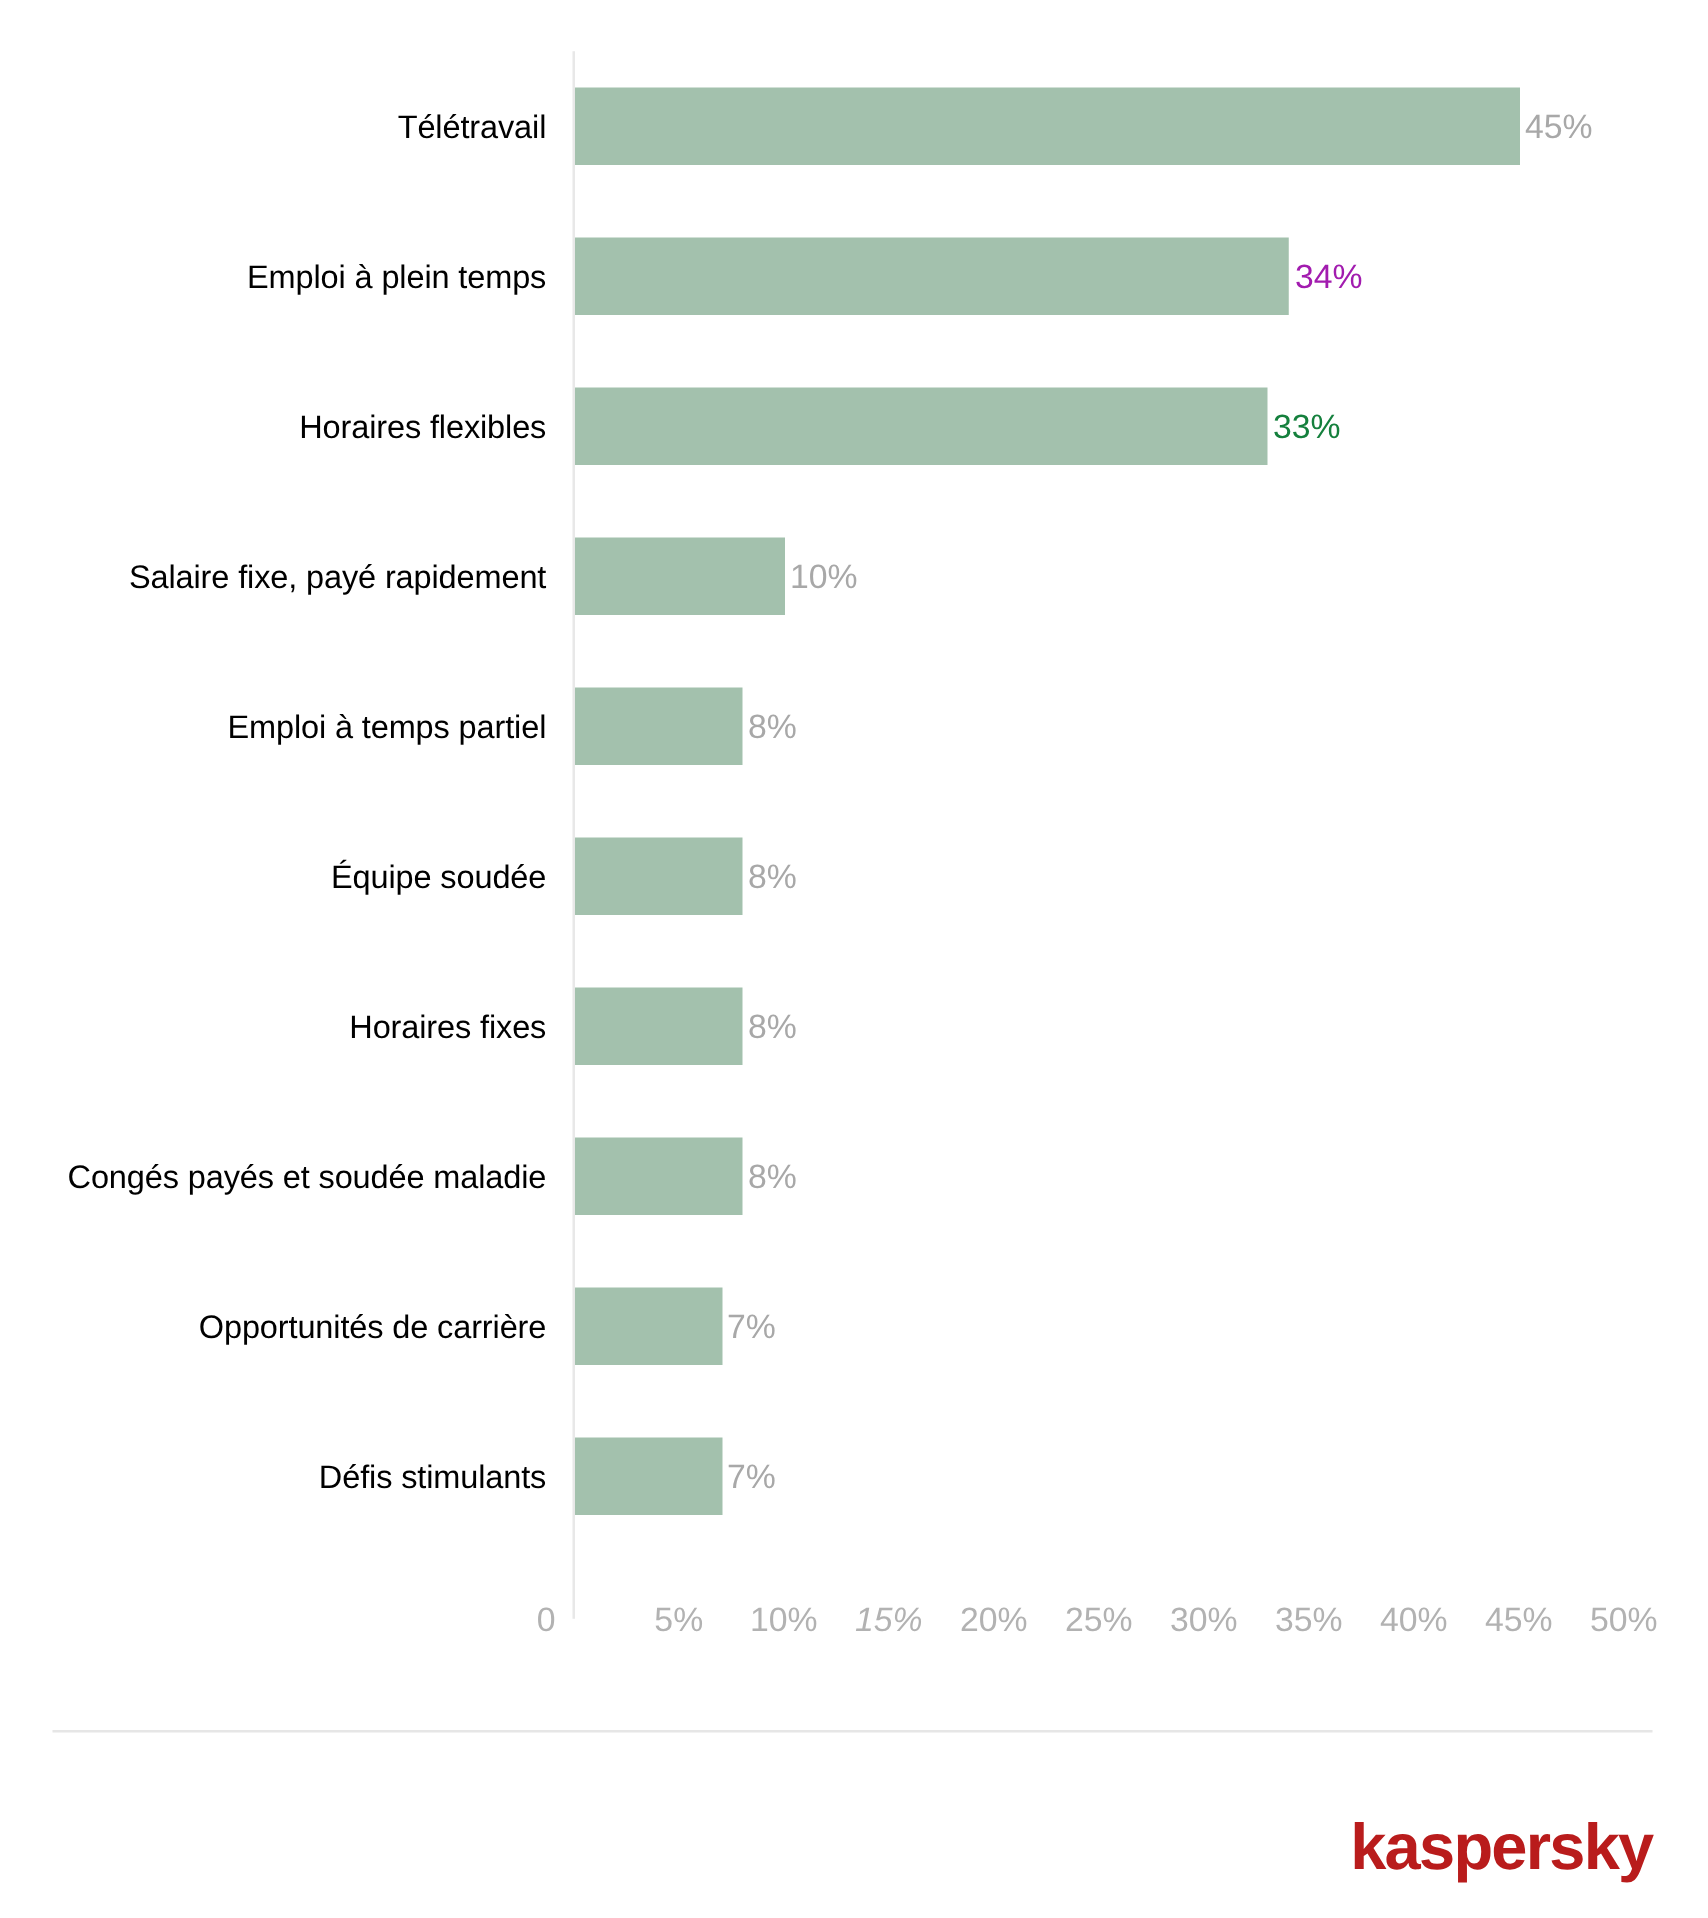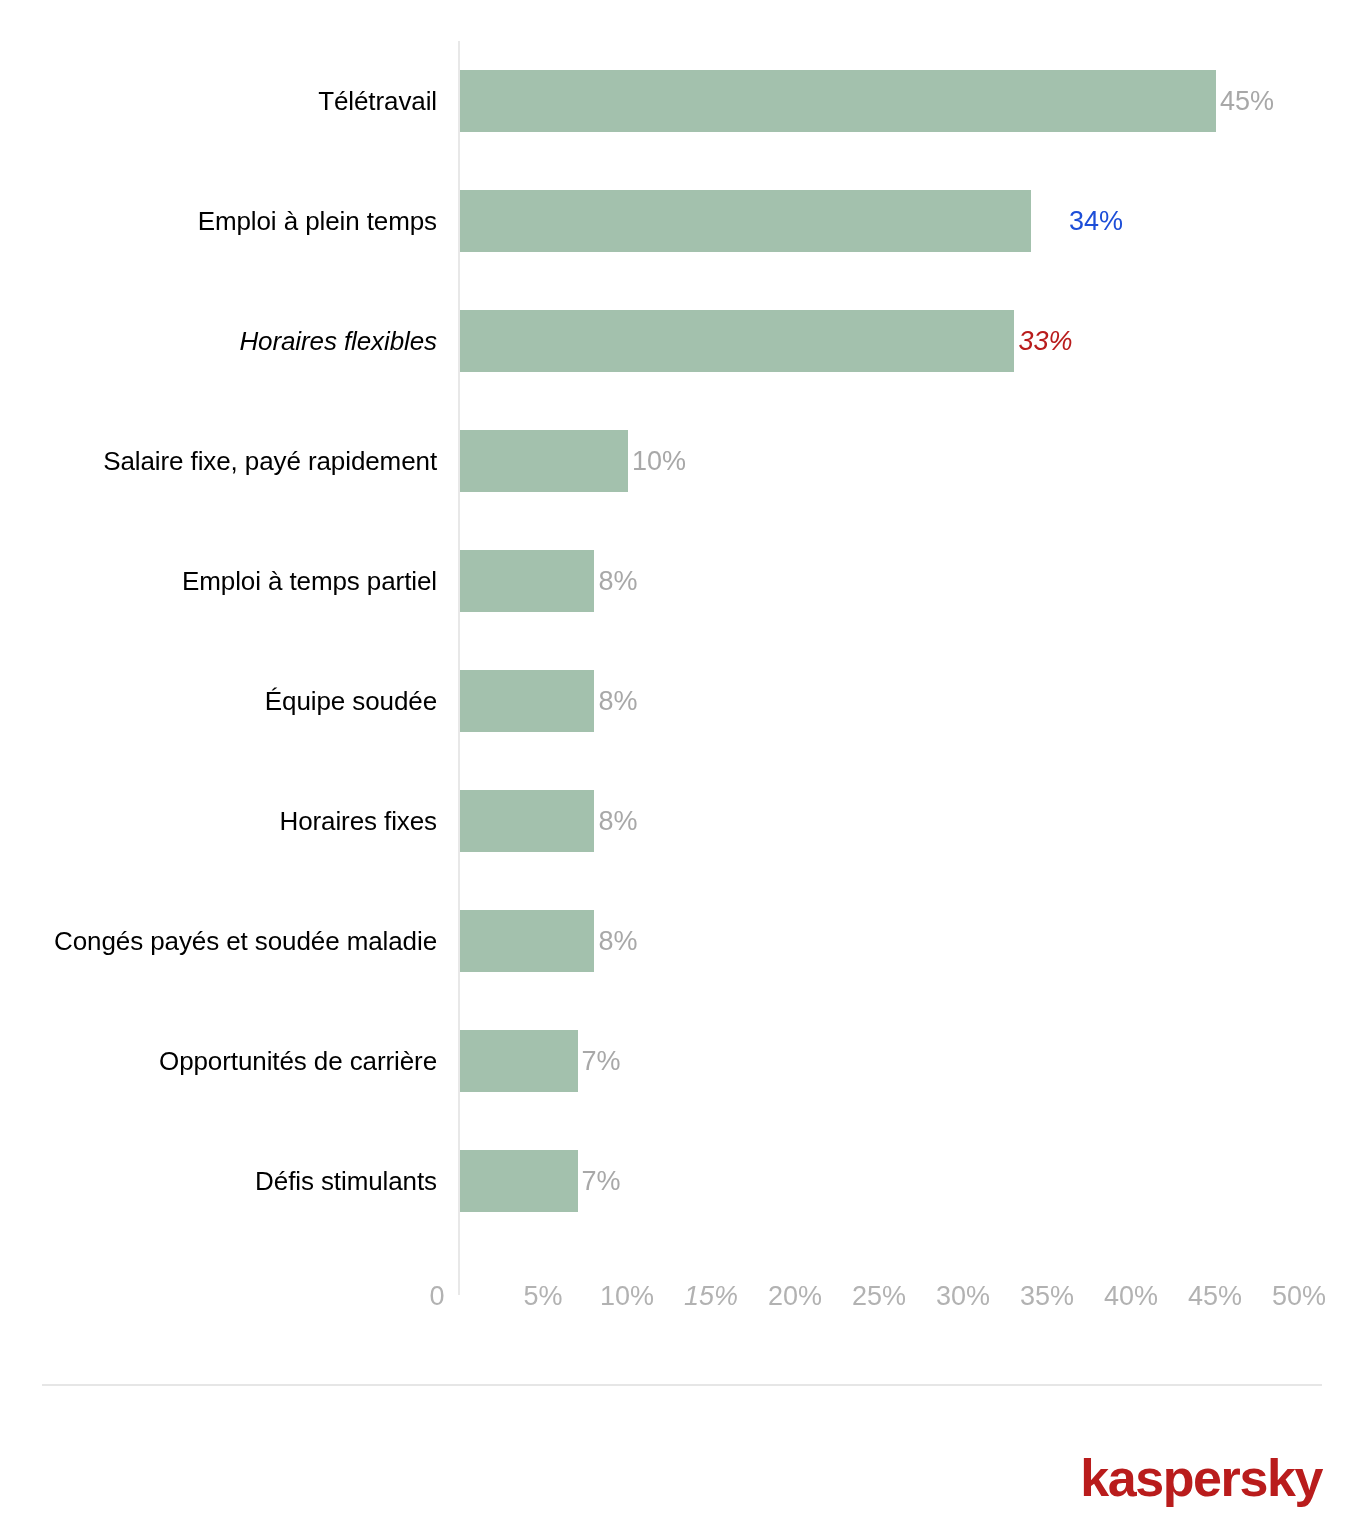--- a/index.html
+++ b/index.html
@@ -146,28 +146,28 @@
         <div class="cat-label">Télétravail</div>
         <div class="bar-track">
           <div class="bar-rect" style="width: 756px; background: rgb(163, 193, 173);"></div>
           <div class="bar-value" style="left: 756px; color: rgb(168, 168, 168);">45%</div>
         </div>
       </div>
       <div class="bar-row" style="top: 120px; padding-left: 28px;">
         <div class="cat-label">Emploi à plein temps</div>
         <div class="bar-track">
           <div class="bar-rect" style="width: 571.2px; background: rgb(163, 193, 173);"></div>
-          <div class="bar-value" style="left: 605px; color: #1d4ed8;">34%</div>
-        </div>
-      </div>
-      <div class="bar-row" style="top: 240px; font-style: italic;">
+          <div class="bar-value" style="left: 572px; color: #a21caf;">34%</div>
+        </div>
+      </div>
+      <div class="bar-row" style="top: 240px;">
         <div class="cat-label">Horaires flexibles</div>
         <div class="bar-track">
           <div class="bar-rect" style="width: 554.4px; background: rgb(163, 193, 173);"></div>
-          <div class="bar-value" style="left: 554.4px; color: #b91c1c;">33%</div>
+          <div class="bar-value" style="left: 554.4px; color: #15803d;">33%</div>
         </div>
       </div>
       <div class="bar-row" style="top: 360px;">
         <div class="cat-label">Salaire fixe, payé rapidement</div>
         <div class="bar-track">
           <div class="bar-rect" style="width: 168px; background: rgb(163, 193, 173);"></div>
           <div class="bar-value" style="left: 168px; color: rgb(168, 168, 168);">10%</div>
         </div>
       </div>
       <div class="bar-row" style="top: 480px;">

